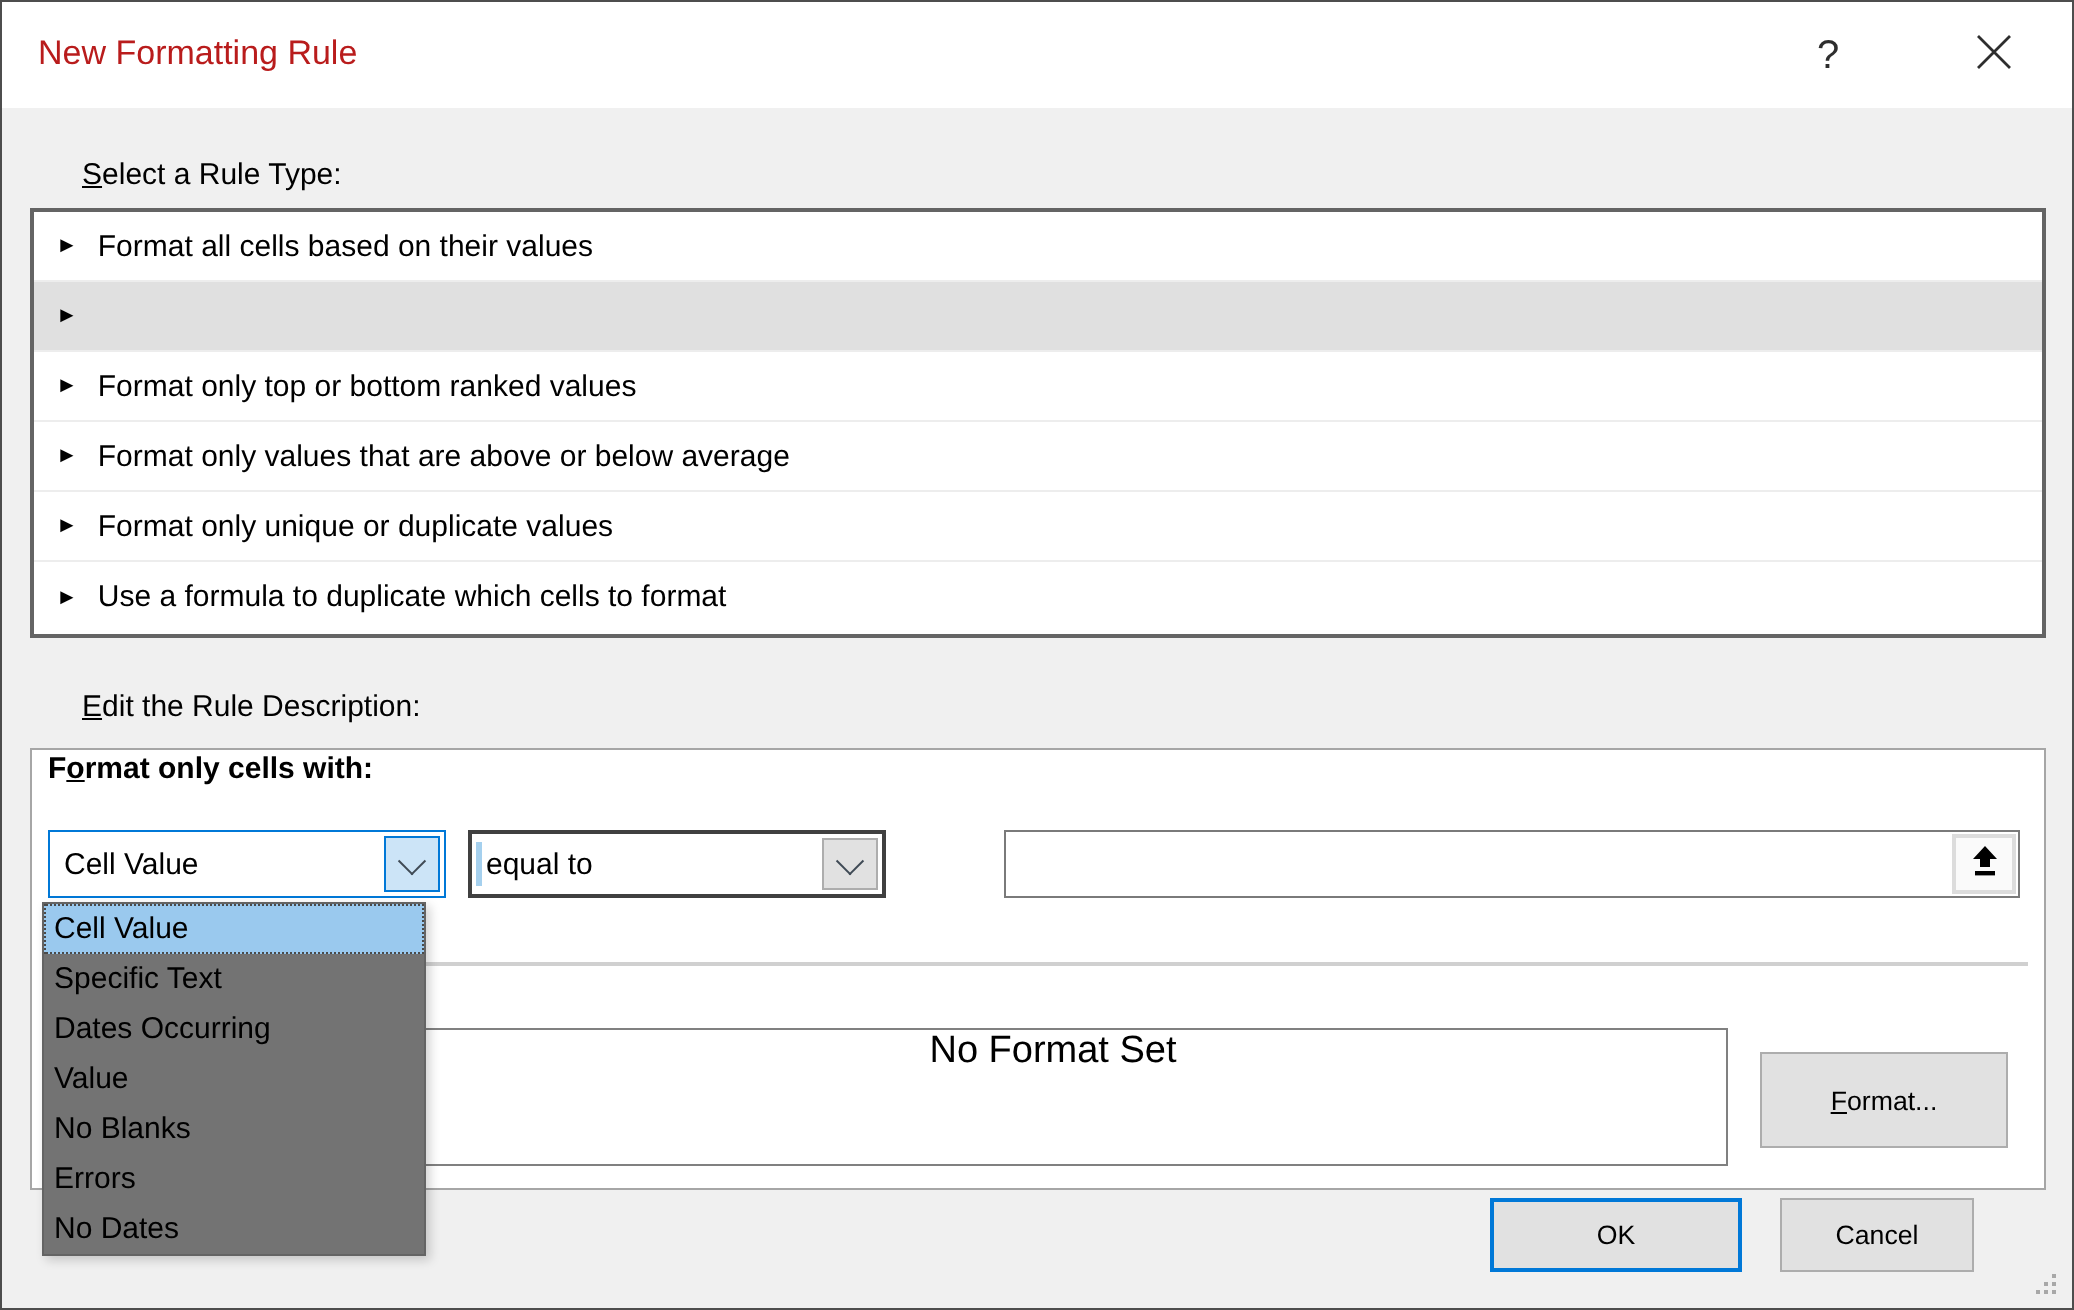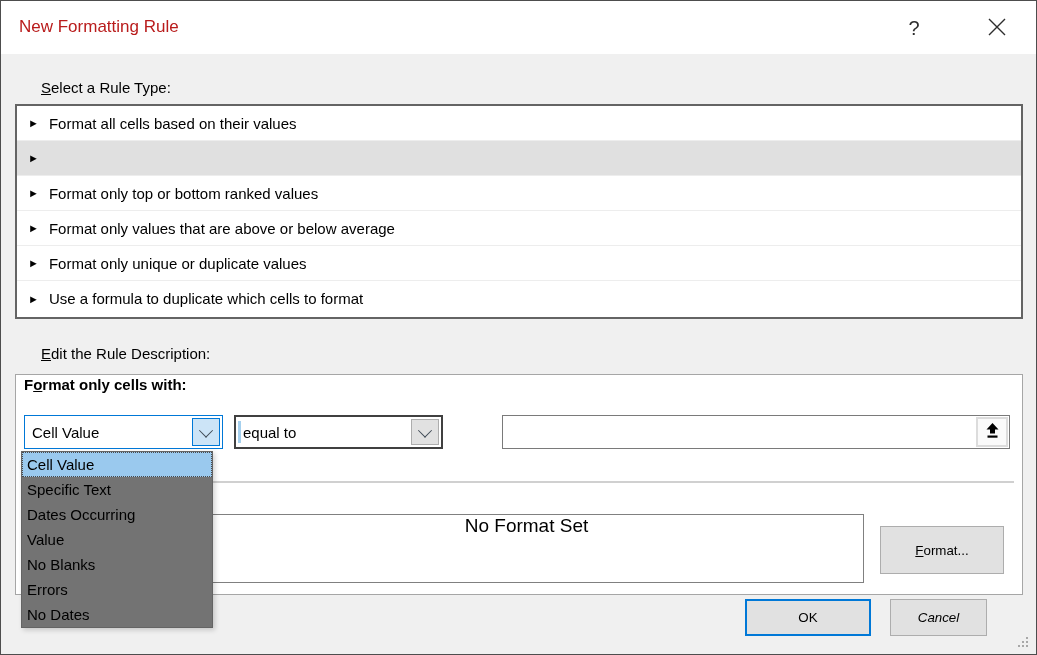--- a/index.html
+++ b/index.html
@@ -42,21 +42,21 @@
   .refedit-btn{position:absolute;right:1px;top:1px;bottom:1px;width:32px;box-sizing:border-box;background:#fafafa;border:2px solid #dcdcdc;display:flex;align-items:center;justify-content:center;}
   
   .preview-box{position:absolute;left:173px;top:139px;width:675px;height:69px;box-sizing:border-box;border:1px solid #808080;background:#fff;display:flex;justify-content:center;font-size:19px;}
   .format-btn{position:absolute;left:864px;top:151px;width:124px;height:48px;box-sizing:border-box;background:var(--color-button_face,#e1e1e1);border:1px solid var(--color-button_border,#adadad);display:flex;align-items:center;justify-content:center;}
   
   .dropdown{position:absolute;left:20px;top:450px;width:192px;height:177px;box-sizing:border-box;border:1px solid #646464;background:#fff;z-index:20;box-shadow:2px 2px 5px rgba(0,0,0,0.18);}
   .dd-item{height:25px;line-height:25px;padding-left:5px;white-space:nowrap;background:#737373;}
   .dd-item.selected{background:var(--color-selection,#9ac9ee);outline:1px dotted #4a4a4a;outline-offset:-1px;}
   
   .ok-btn{position:absolute;left:744px;top:598px;width:126px;height:37px;box-sizing:border-box;background:var(--color-button_face,#e1e1e1);border:2px solid var(--color-accent,#0078d7);display:flex;align-items:center;justify-content:center;}
-  .cancel-btn{position:absolute;left:889px;top:598px;width:97px;height:37px;box-sizing:border-box;background:var(--color-button_face,#e1e1e1);border:1px solid var(--color-button_border,#adadad);display:flex;align-items:center;justify-content:center;font-style:italic;}
+  .cancel-btn{position:absolute;left:889px;top:598px;width:97px;height:37px;box-sizing:border-box;background:var(--color-button_face,#e1e1e1);border:1px solid var(--color-button_border,#adadad);display:flex;align-items:center;justify-content:center;}
   .grip{position:absolute;right:6px;bottom:5px;width:12px;height:12px;}
   .grip::before{content:"";position:absolute;left:0;top:0;width:2px;height:2px;
     box-shadow:8px 0 #a8a8a8,4px 4px #a8a8a8,8px 4px #a8a8a8,0 8px #a8a8a8,4px 8px #a8a8a8,8px 8px #a8a8a8;}
 </style>
 </head>
 <body>
 
 <div class="dialog">
 
   <div class="titlebar">

